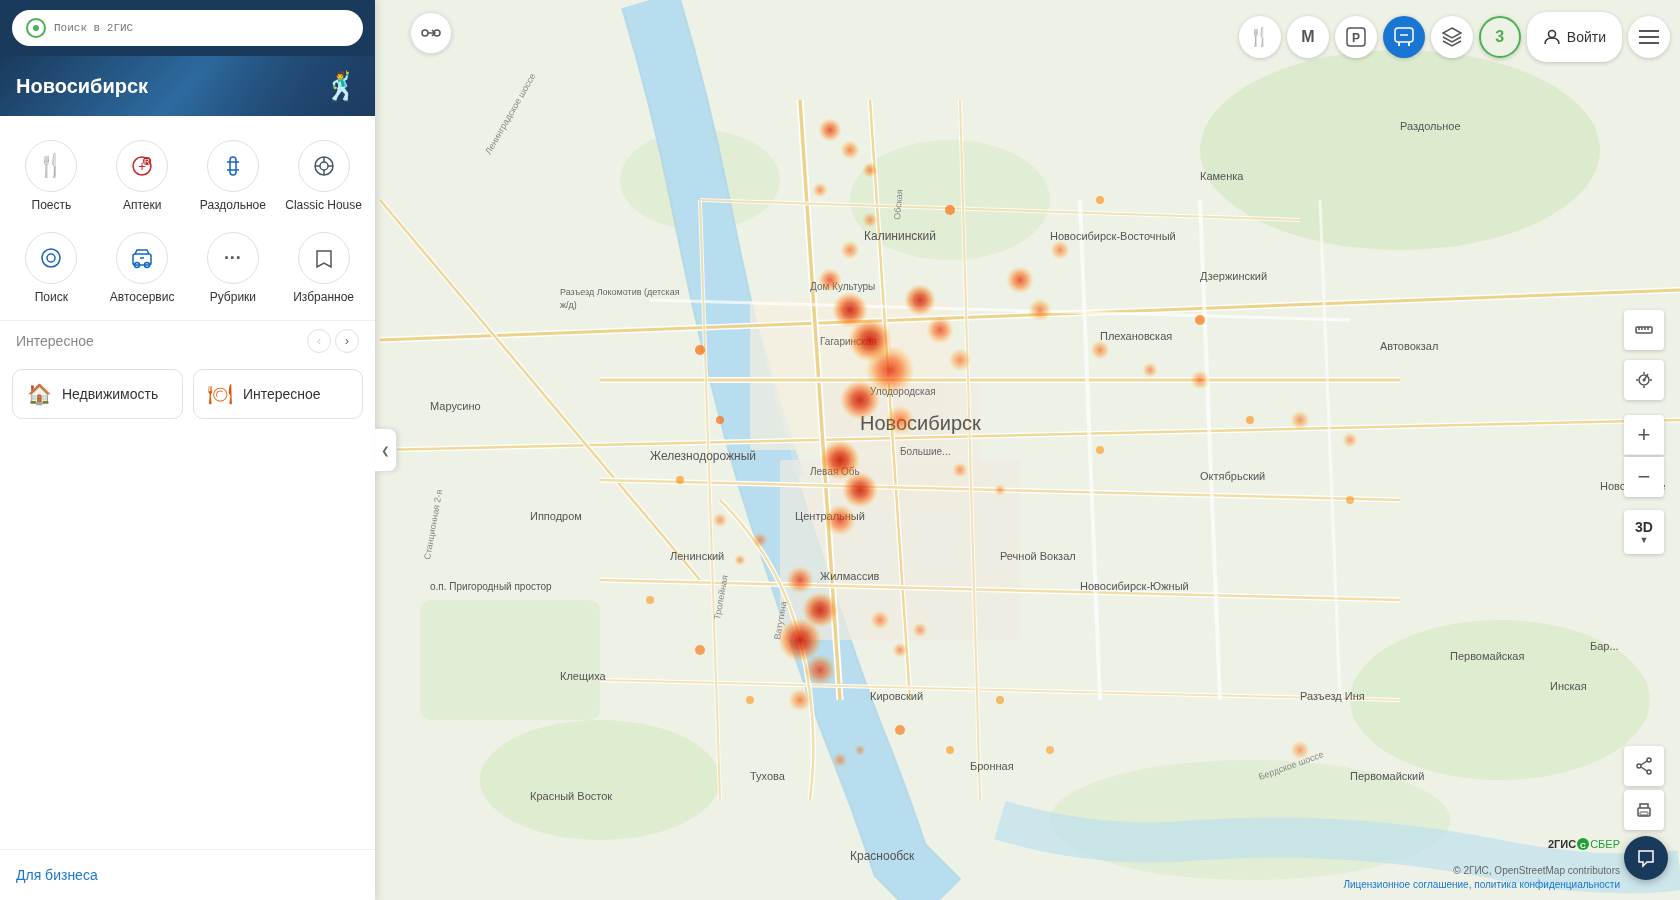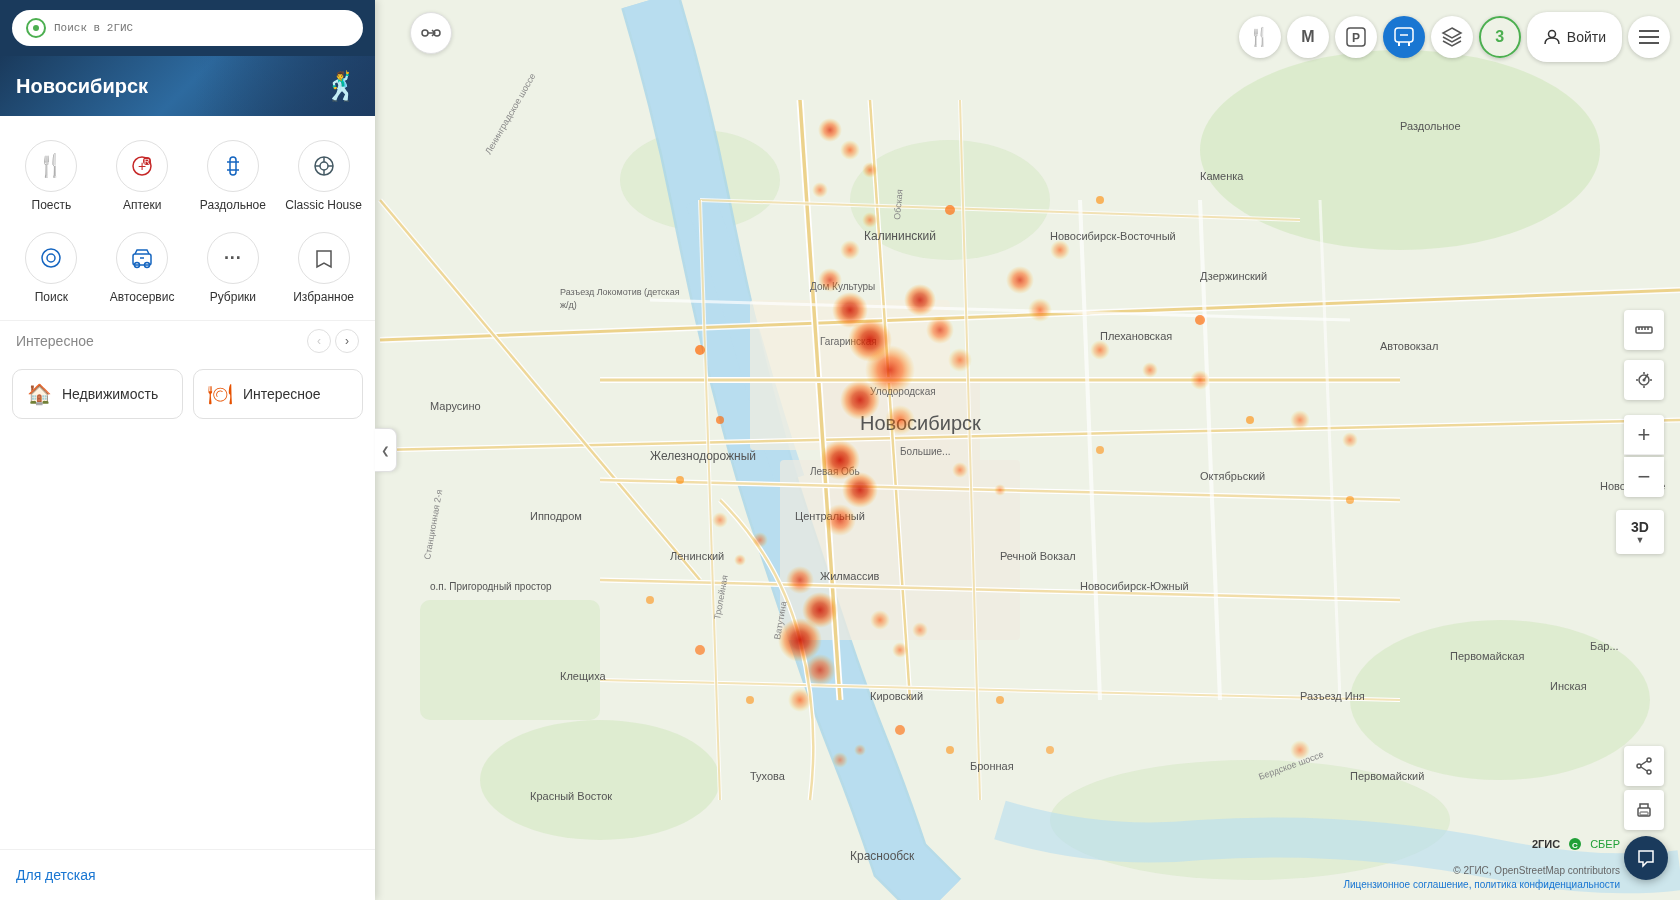--- a/index.html
+++ b/index.html
@@ -287,21 +287,21 @@
       right: 60px;
       font-size: 10px;
       color: #666;
       z-index: 10;
       text-align: right;
       line-height: 1.4;
     }
     .attribution-logos {
       display: flex;
       align-items: center;
-      gap: 8px;
+      gap: 0;
       justify-content: flex-end;
     }
     .logo-2gis { font-size: 11px; font-weight: 700; color: #333; }
     .logo-sber { font-size: 11px; font-weight: 400; color: #21a038; }
   </style>
 </head>
 <body>
 
 <div id="map-container">
   <svg class="map-svg" viewBox="0 0 1680 900" xmlns="http://www.w3.org/2000/svg">
@@ -617,21 +617,21 @@
       <span class="card-icon" style="color:#7b1fa2;">🏠</span>
       <span class="card-label">Недвижимость</span>
     </div>
     <div class="bottom-card">
       <span class="card-icon" style="color:#e65100;">🍽</span>
       <span class="card-label">Интересное</span>
     </div>
   </div>
 
   <div class="business-link">
-    <a href="#">Для детская</a>
+    <a href="#">Для бизнеса</a>
   </div>
 </div>
 
 <div class="collapse-btn"></div>
 
 <div class="top-toolbar">
 
   <button class="toolbar-btn" title="Еда">🍴</button>
   <button class="toolbar-btn" title="Метро" style="font-weight:700; font-size:16px;">М</button>
   <button class="toolbar-btn" title="Парковка">
@@ -712,21 +712,21 @@
 <div style="position:absolute;right:16px;top:415px;z-index:10;display:flex;flex-direction:column;gap:2px;">
   <button style="width:40px;height:40px;background:#fff;border:none;border-radius:4px 4px 0 0;display:flex;align-items:center;justify-content:center;cursor:pointer;box-shadow:0 1px 4px rgba(0,0,0,0.2);font-size:22px;color:#555;border-bottom:1px solid #eee;">
     <span>+</span>
   </button>
   <button style="width:40px;height:40px;background:#fff;border:none;border-radius:0 0 4px 4px;display:flex;align-items:center;justify-content:center;cursor:pointer;box-shadow:0 1px 4px rgba(0,0,0,0.2);font-size:22px;color:#555;">
     <span>−</span>
   </button>
 </div>
 
 <div style="position:absolute;right:16px;top:510px;z-index:10;">
-  <button style="width:48px;height:44px;background:#fff;border:none;border-radius:4px;display:flex;flex-direction:column;align-items:center;justify-content:center;cursor:pointer;box-shadow:0 1px 4px rgba(0,0,0,0.2);">
+  <button style="width:40px;height:44px;background:#fff;border:none;border-radius:4px;display:flex;flex-direction:column;align-items:center;justify-content:center;cursor:pointer;box-shadow:0 1px 4px rgba(0,0,0,0.2);">
     <span style="font-size:14px;font-weight:700;color:#333;">3D</span>
     <span style="font-size:9px;color:#555;">▼</span>
   </button>
 </div>
 
 <div style="position:absolute;right:16px;bottom:70px;z-index:10;display:flex;flex-direction:column;gap:4px;">
   <button style="width:40px;height:40px;background:#fff;border:none;border-radius:4px;display:flex;align-items:center;justify-content:center;cursor:pointer;box-shadow:0 1px 4px rgba(0,0,0,0.2);">
     <svg width="18" height="18" viewBox="0 0 18 18" fill="none">
         <circle cx="14" cy="3" r="2" stroke="#555" stroke-width="1.5"></circle>
         <circle cx="14" cy="15" r="2" stroke="#555" stroke-width="1.5"></circle>

